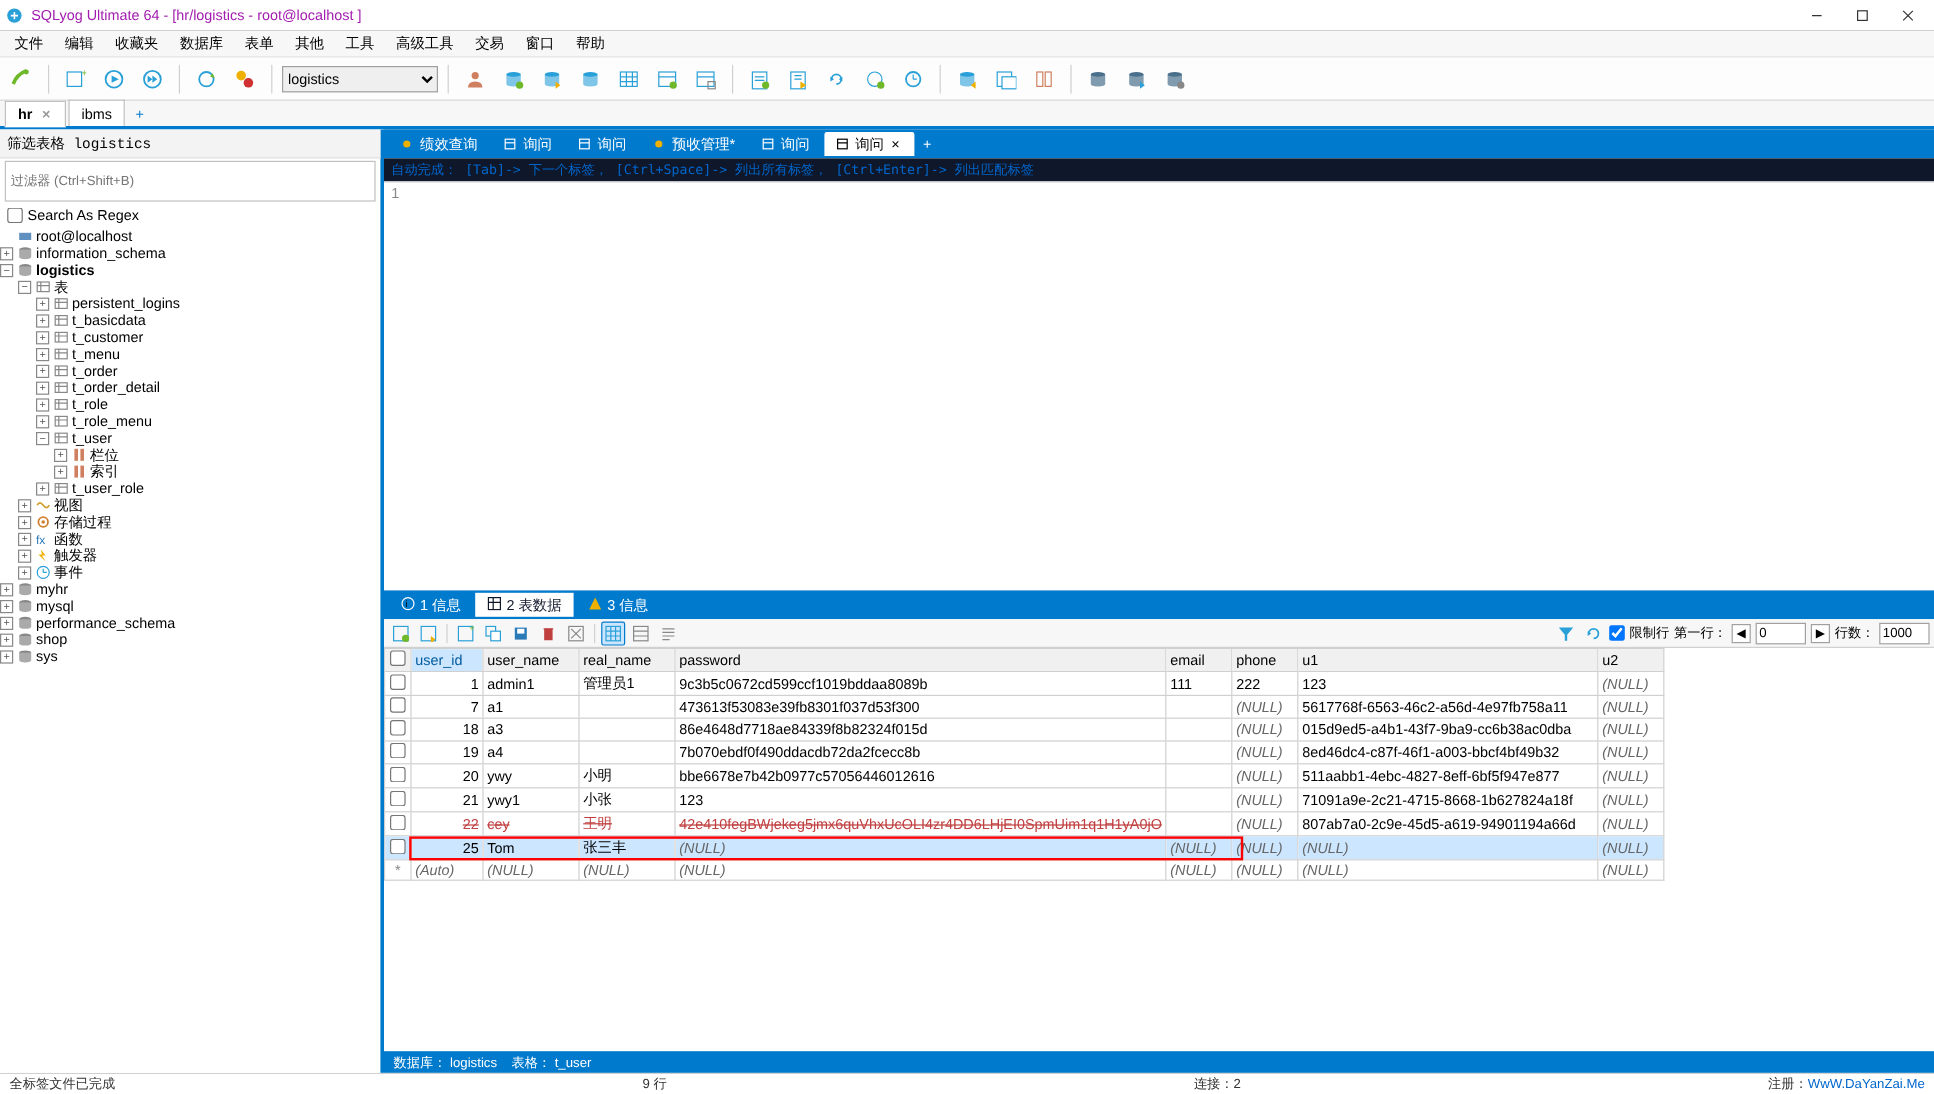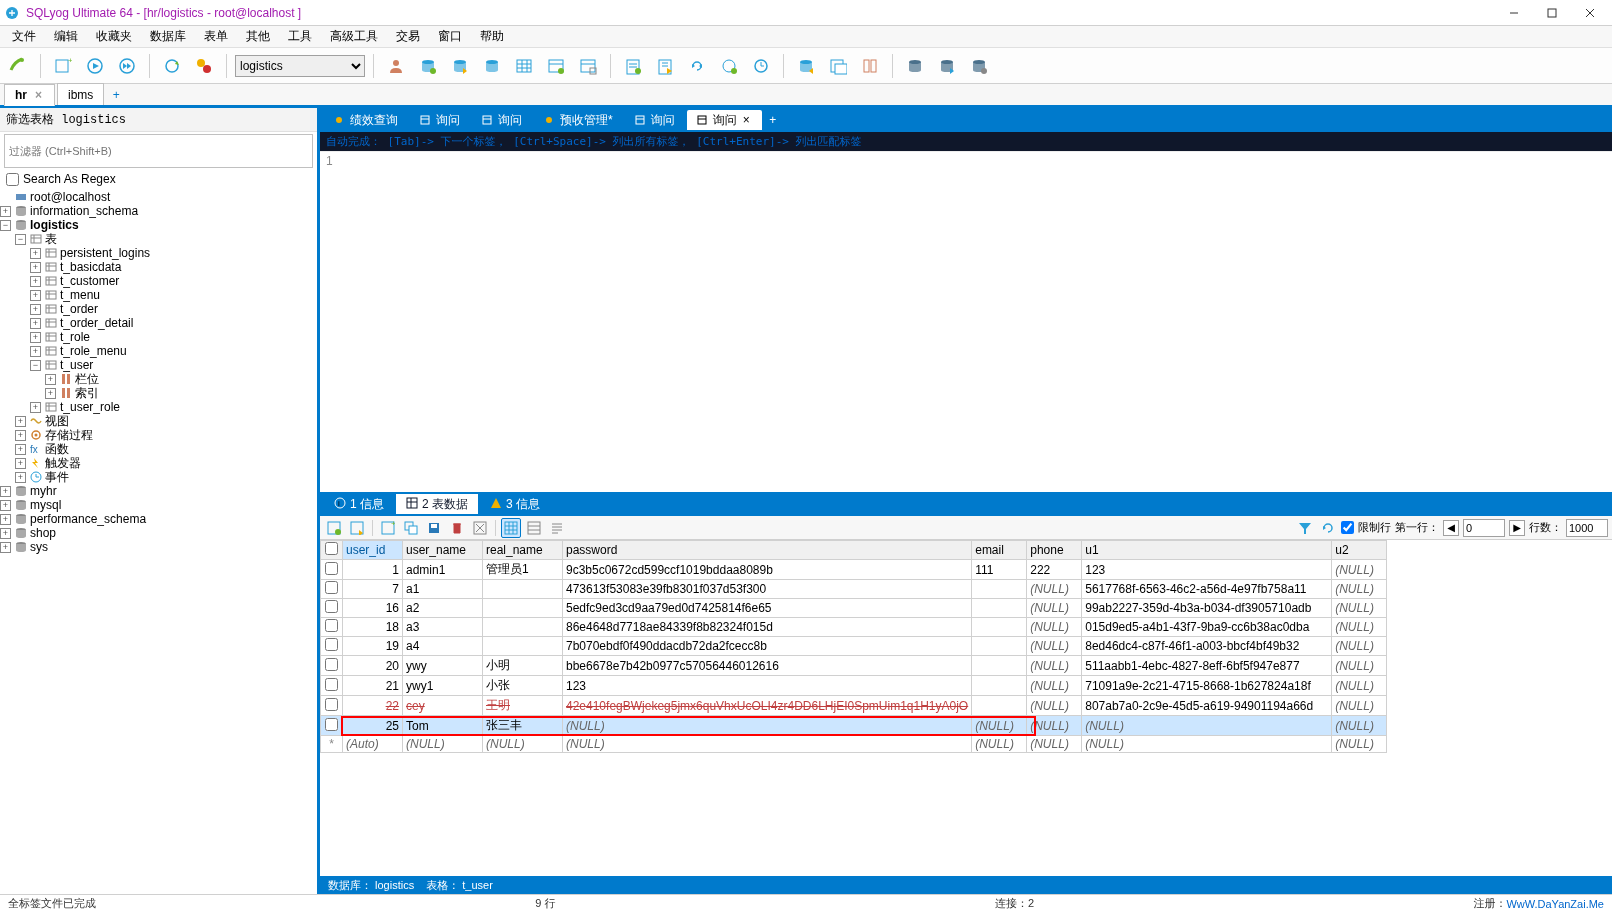--- a/index.html
+++ b/index.html
@@ -802,31 +802,20 @@
               <td class="" style="">a1</td>
               <td class="" style=""></td>
               <td class="" style="">473613f53083e39fb8301f037d53f300</td>
               <td class="" style=""></td>
               <td class="" style=""><span class="null-val">(NULL)</span></td>
               <td class="" style="">5617768f-6563-46c2-a56d-4e97fb758a11</td>
               <td class="" style=""><span class="null-val">(NULL)</span></td>
             </tr>
             <tr class=" ">
               <td class="cb-col"><input type="checkbox" style=""></td>
-              <td class="num-col" style="">16</td>
-              <td class="" style="">a2</td>
-              <td class="" style=""></td>
-              <td class="" style="">5edfc9ed3cd9aa79ed0d7425814f6e65</td>
-              <td class="" style=""></td>
-              <td class="" style=""><span class="null-val">(NULL)</span></td>
-              <td class="" style="">99ab2227-359d-4b3a-b034-df3905710adb</td>
-              <td class="" style=""><span class="null-val">(NULL)</span></td>
-            </tr>
-            <tr class=" ">
-              <td class="cb-col"><input type="checkbox" style=""></td>
               <td class="num-col" style="">18</td>
               <td class="" style="">a3</td>
               <td class="" style=""></td>
               <td class="" style="">86e4648d7718ae84339f8b82324f015d</td>
               <td class="" style=""></td>
               <td class="" style=""><span class="null-val">(NULL)</span></td>
               <td class="" style="">015d9ed5-a4b1-43f7-9ba9-cc6b38ac0dba</td>
               <td class="" style=""><span class="null-val">(NULL)</span></td>
             </tr>
             <tr class=" ">

